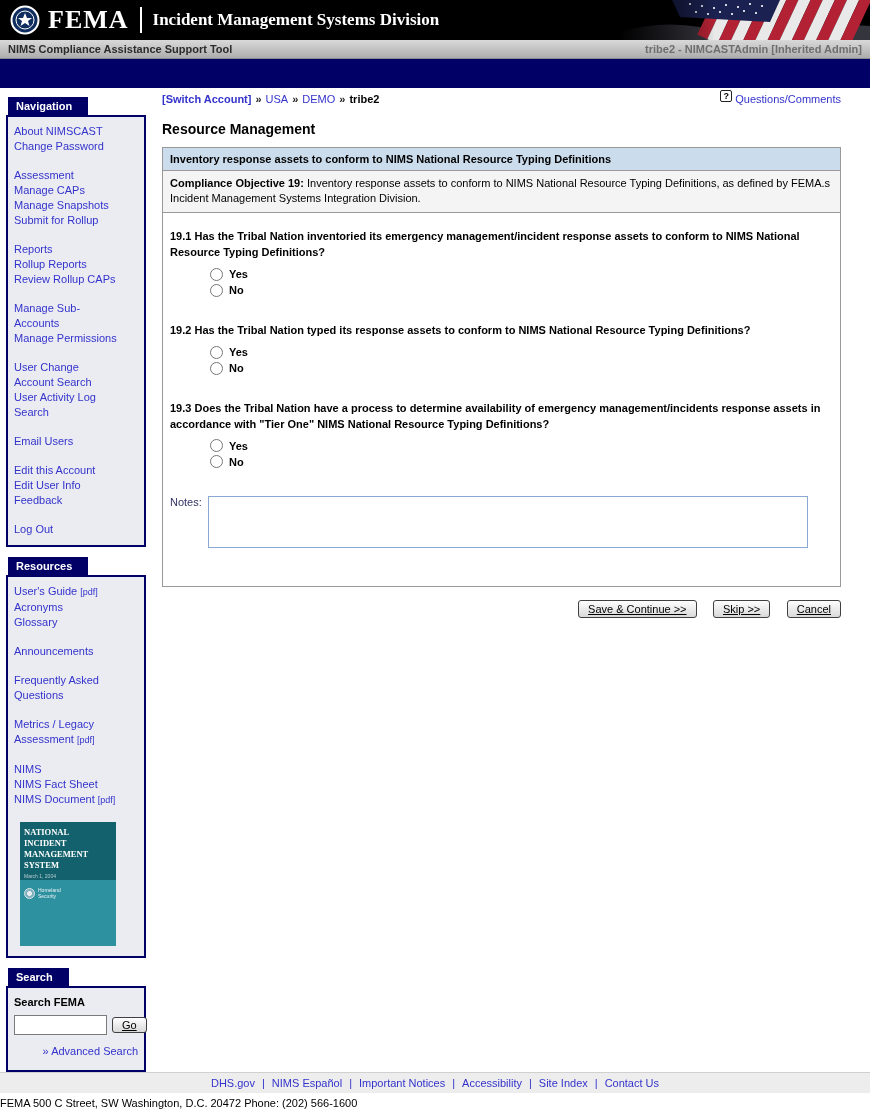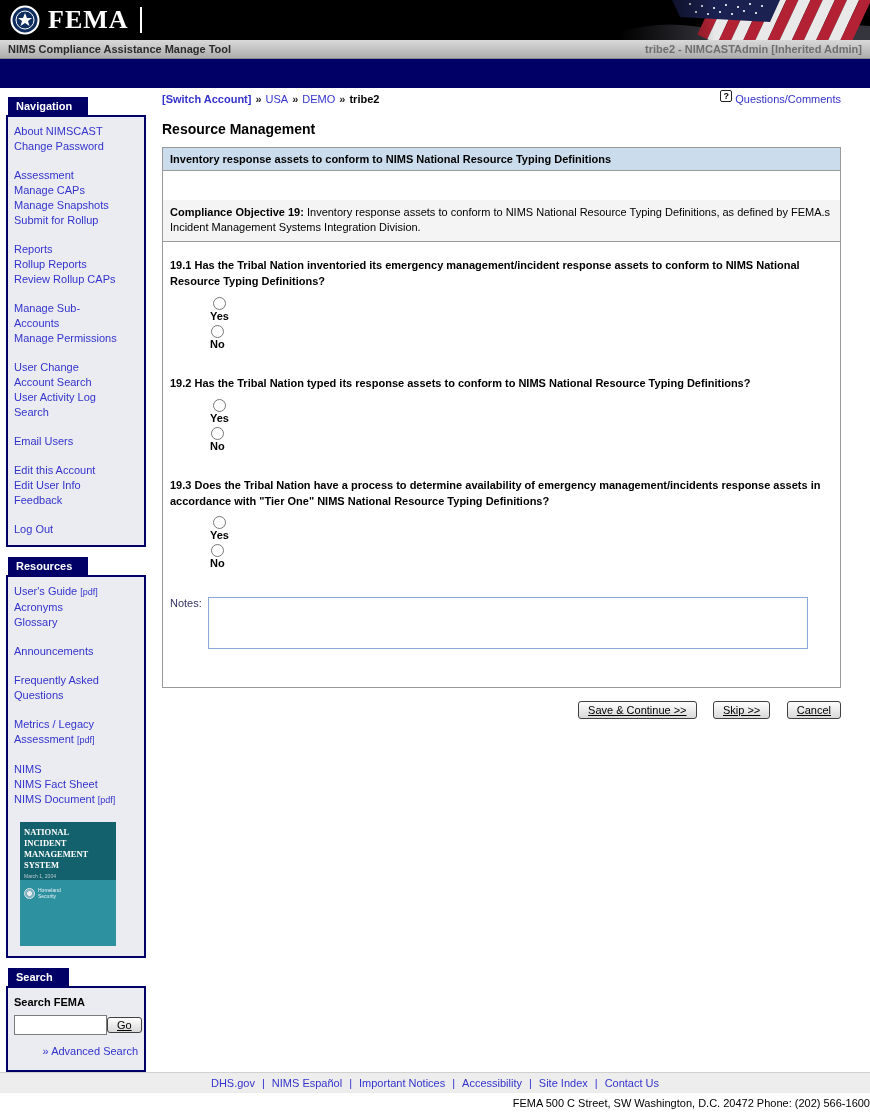--- a/index.html
+++ b/index.html
@@ -39,21 +39,21 @@
                 background:linear-gradient(180deg,#13616c 0px,#13616c 58px,#2d91a0 58px,#2d91a0 100%); }
   .cover-title { color:#fff; font-family:"Liberation Serif", serif; font-weight:bold; font-size:8.5px; line-height:1.3; padding:5px 4px 2px; }
   .cover-date { color:#b9cdd3; font-size:5px; padding:0 4px; }
   .cover-seal { position:absolute; left:4px; top:66px; display:flex; align-items:center; gap:3px; }
   .seal-dot { width:11px; height:11px; border-radius:50%; border:1px solid #dfe8ec;
               background:radial-gradient(circle, #e8eef2 0 35%, #7fb0bd 36% 100%); }
   .seal-txt { color:#eaf2f5; font-size:5px; width:32px; line-height:1.15; }
 
   .search-box { padding:8px 6px 11px; }
   .search-lab { font-size:11px; font-weight:bold; color:#000; margin-bottom:7px; }
-  .search-row { display:flex; align-items:center; }
+  .search-row { display:flex; gap:5px; align-items:center; }
   .search-input { width:93px; height:20px; border:1px solid #7b7b7b; font-size:11px; padding:1px 3px; background:#fff; }
   .btn { background:linear-gradient(#fefefe,#d9d9d9); border:1px solid #404040; border-radius:3px;
          font-family:inherit; color:#000; cursor:pointer;text-decoration:underline; }
   .go-btn { font-size:11px; padding:1px 9px; }
   .adv-link { display:block; text-align:right; margin-top:9px; font-size:11px; }
 
   .adobe-badge { display:flex; width:88px; height:30px; margin:20px 0 0 42px; border:1px solid #b5b5b5; background:#fff; cursor:pointer; }
   .adobe-left { width:25px; display:flex; flex-direction:column; align-items:center; justify-content:center; border-right:1px solid #ddd; }
   .adobe-a { color:#e00000; font-family:"Liberation Serif", serif; font-weight:bold; font-size:15px; line-height:13px; }
   .adobe-brand { font-size:6px; color:#111; }
@@ -69,52 +69,53 @@
   .bc-bold { font-weight:bold; }
   .bc-current { font-weight:bold; color:#000; }
   .help { display:flex; align-items:flex-start; gap:3px; }
   .help-icon { width:12px; height:12px; border:1px solid #222; background:#fff; font-size:9px; line-height:11px;
                font-weight:bold; text-align:center; border-radius:2px; margin-top:-3px; color:#000; }
 
   .page-title { font-size:14px; font-weight:bold; color:#000; margin:16px 0 10px; }
 
   .panel { width:679px; border:1px solid #999; }
   .panel-header { background:#cbddec; border-bottom:1px solid #999; padding:5px 7px; font-size:11px; font-weight:bold; color:#000; }
-  .objective { background:#f4f4f4; border-bottom:1px solid #999; padding:5px 7px; font-size:11px; line-height:1.4; color:#000;margin-top:29px; }
+  .objective { background:#f4f4f4; border-bottom:1px solid #999; padding:5px 7px; font-size:11px; line-height:1.4; color:#000; }
   .question { margin:16px 8px 26px 7px; }
   .qtext { font-size:11px; font-weight:bold; line-height:1.45; margin-bottom:7px; color:#000; }
-  .opt { display:flex; align-items:center; margin:0 0 3px 40px; font-size:11px; font-weight:bold; cursor:pointer; width:max-content; color:#000;flex-direction:column; }
+  .opt { display:flex; align-items:center; gap:6px; margin:0 0 3px 40px; font-size:11px; font-weight:bold; cursor:pointer; width:max-content; color:#000; }
   .opt input { width:13px; height:13px; margin:0; }
   .notes-row { display:flex; margin:28px 7px 0; padding-bottom:38px; }
   .notes-label { color:#333366; font-size:11px; width:38px; flex:none; }
   .notes-ta { width:600px; height:52px; border:1px solid #89a8d4; font-family:"Liberation Sans", sans-serif; font-size:11px; resize:none; }
 
   .btn-row { width:679px; text-align:right; margin-top:12px; }
   .btn-row .btn { margin-left:12px; font-size:11px; padding:2px 9px; }
 
   
   .footer { position:absolute; left:0; right:0; bottom:0; }
   .flinks { height:21px; background:#ededed; border-top:1px solid #d0d0d0; display:flex; align-items:center;
             justify-content:center; gap:7px; font-size:11px; }
   .fsep { color:#3333cc; }
-  .address { text-align:right; font-size:11px; color:#000; padding:4px 0 6px; background:#fff; }
+  .address { text-align:left; font-size:11px; color:#000; padding:4px 0 6px; background:#fff; }
 </style>
 </head>
 <body>
 
 <div class="page">
 
   <div class="topbar">
     <svg width="30" height="30" viewBox="0 0 30 30">
       <circle cx="15" cy="15" r="13.5" fill="#0f2d5e" stroke="#fff" stroke-width="2"></circle>
       <circle cx="15" cy="15" r="9" fill="none" stroke="#fff" stroke-width="1"></circle>
       <path d="M15 8 l2 5 5 0 -4 3 1.5 5 -4.5 -3 -4.5 3 1.5 -5 -4 -3 5 0 z" fill="#fff"></path>
     </svg>
     <div class="fema-brand">FEMA</div>
     <div class="vline"></div>
+    <div class="division">Incident Management Systems Division</div>
     <svg class="flag" width="250" height="40" viewBox="0 0 250 40">
       <defs>
         <linearGradient id="fadeL" x1="0" y1="0" x2="1" y2="0">
           <stop offset="0" stop-color="#000" stop-opacity="1"></stop>
           <stop offset="1" stop-color="#000" stop-opacity="0"></stop>
         </linearGradient>
       </defs>
       <rect width="250" height="40" fill="#000"></rect>
       <path d="M0,32 Q40,20 80,27 T180,22 L250,26 L250,40 L0,40 Z" fill="#35353d"></path>
       <g transform="rotate(25 200 20)">
@@ -146,21 +147,21 @@
         <circle cx="112" cy="14" r="1.1"></circle>
           <circle cx="124" cy="11" r="1.1"></circle>
           <circle cx="136" cy="13" r="1.1"></circle>
         <circle cx="142" cy="6" r="1.1"></circle>
       </g>
       <rect width="95" height="40" fill="url(#fadeL)"></rect>
     </svg>
   </div>
 
   <div class="graybar">
-    <span class="apptitle">NIMS Compliance Assistance Manage Tool</span>
+    <span class="apptitle">NIMS Compliance Assistance Support Tool</span>
     <span class="userinfo">tribe2 - NIMCASTAdmin [Inherited Admin]</span>
   </div>
 
   <div class="navybar"></div>
 
   <div class="layout">
 
     <div class="sidebar">
 
       <div class="side-tab">Navigation</div>

